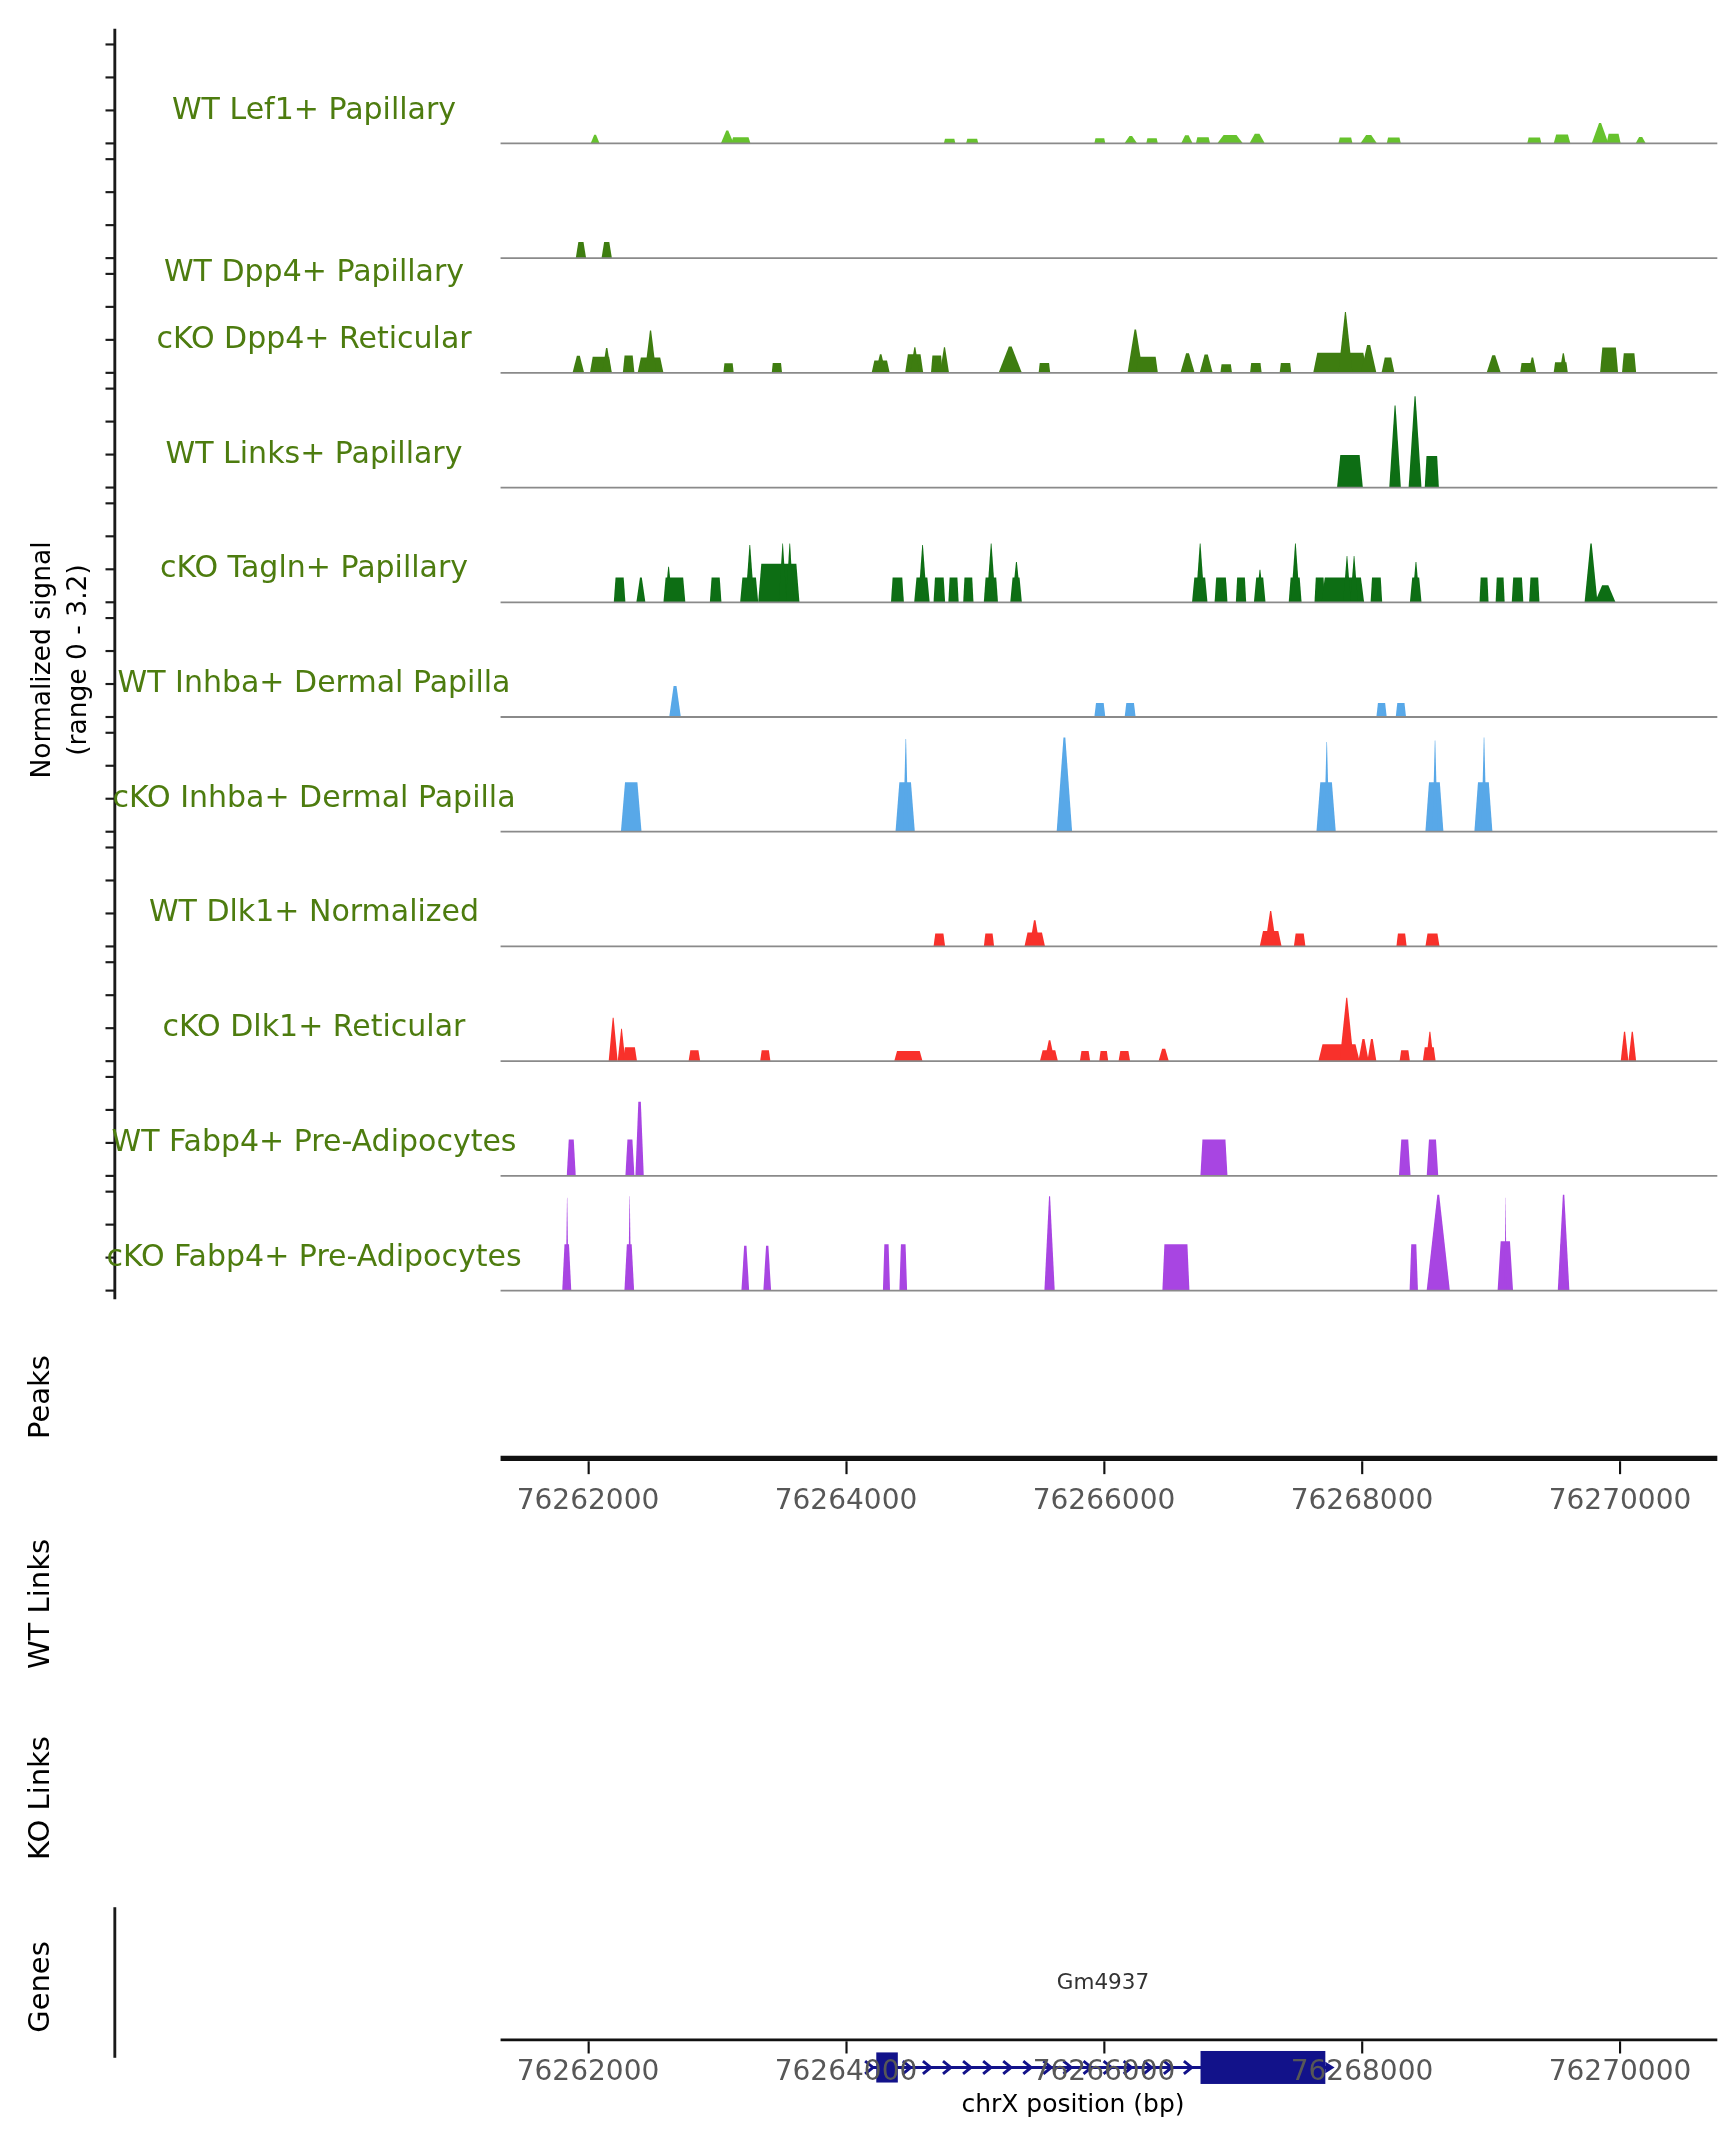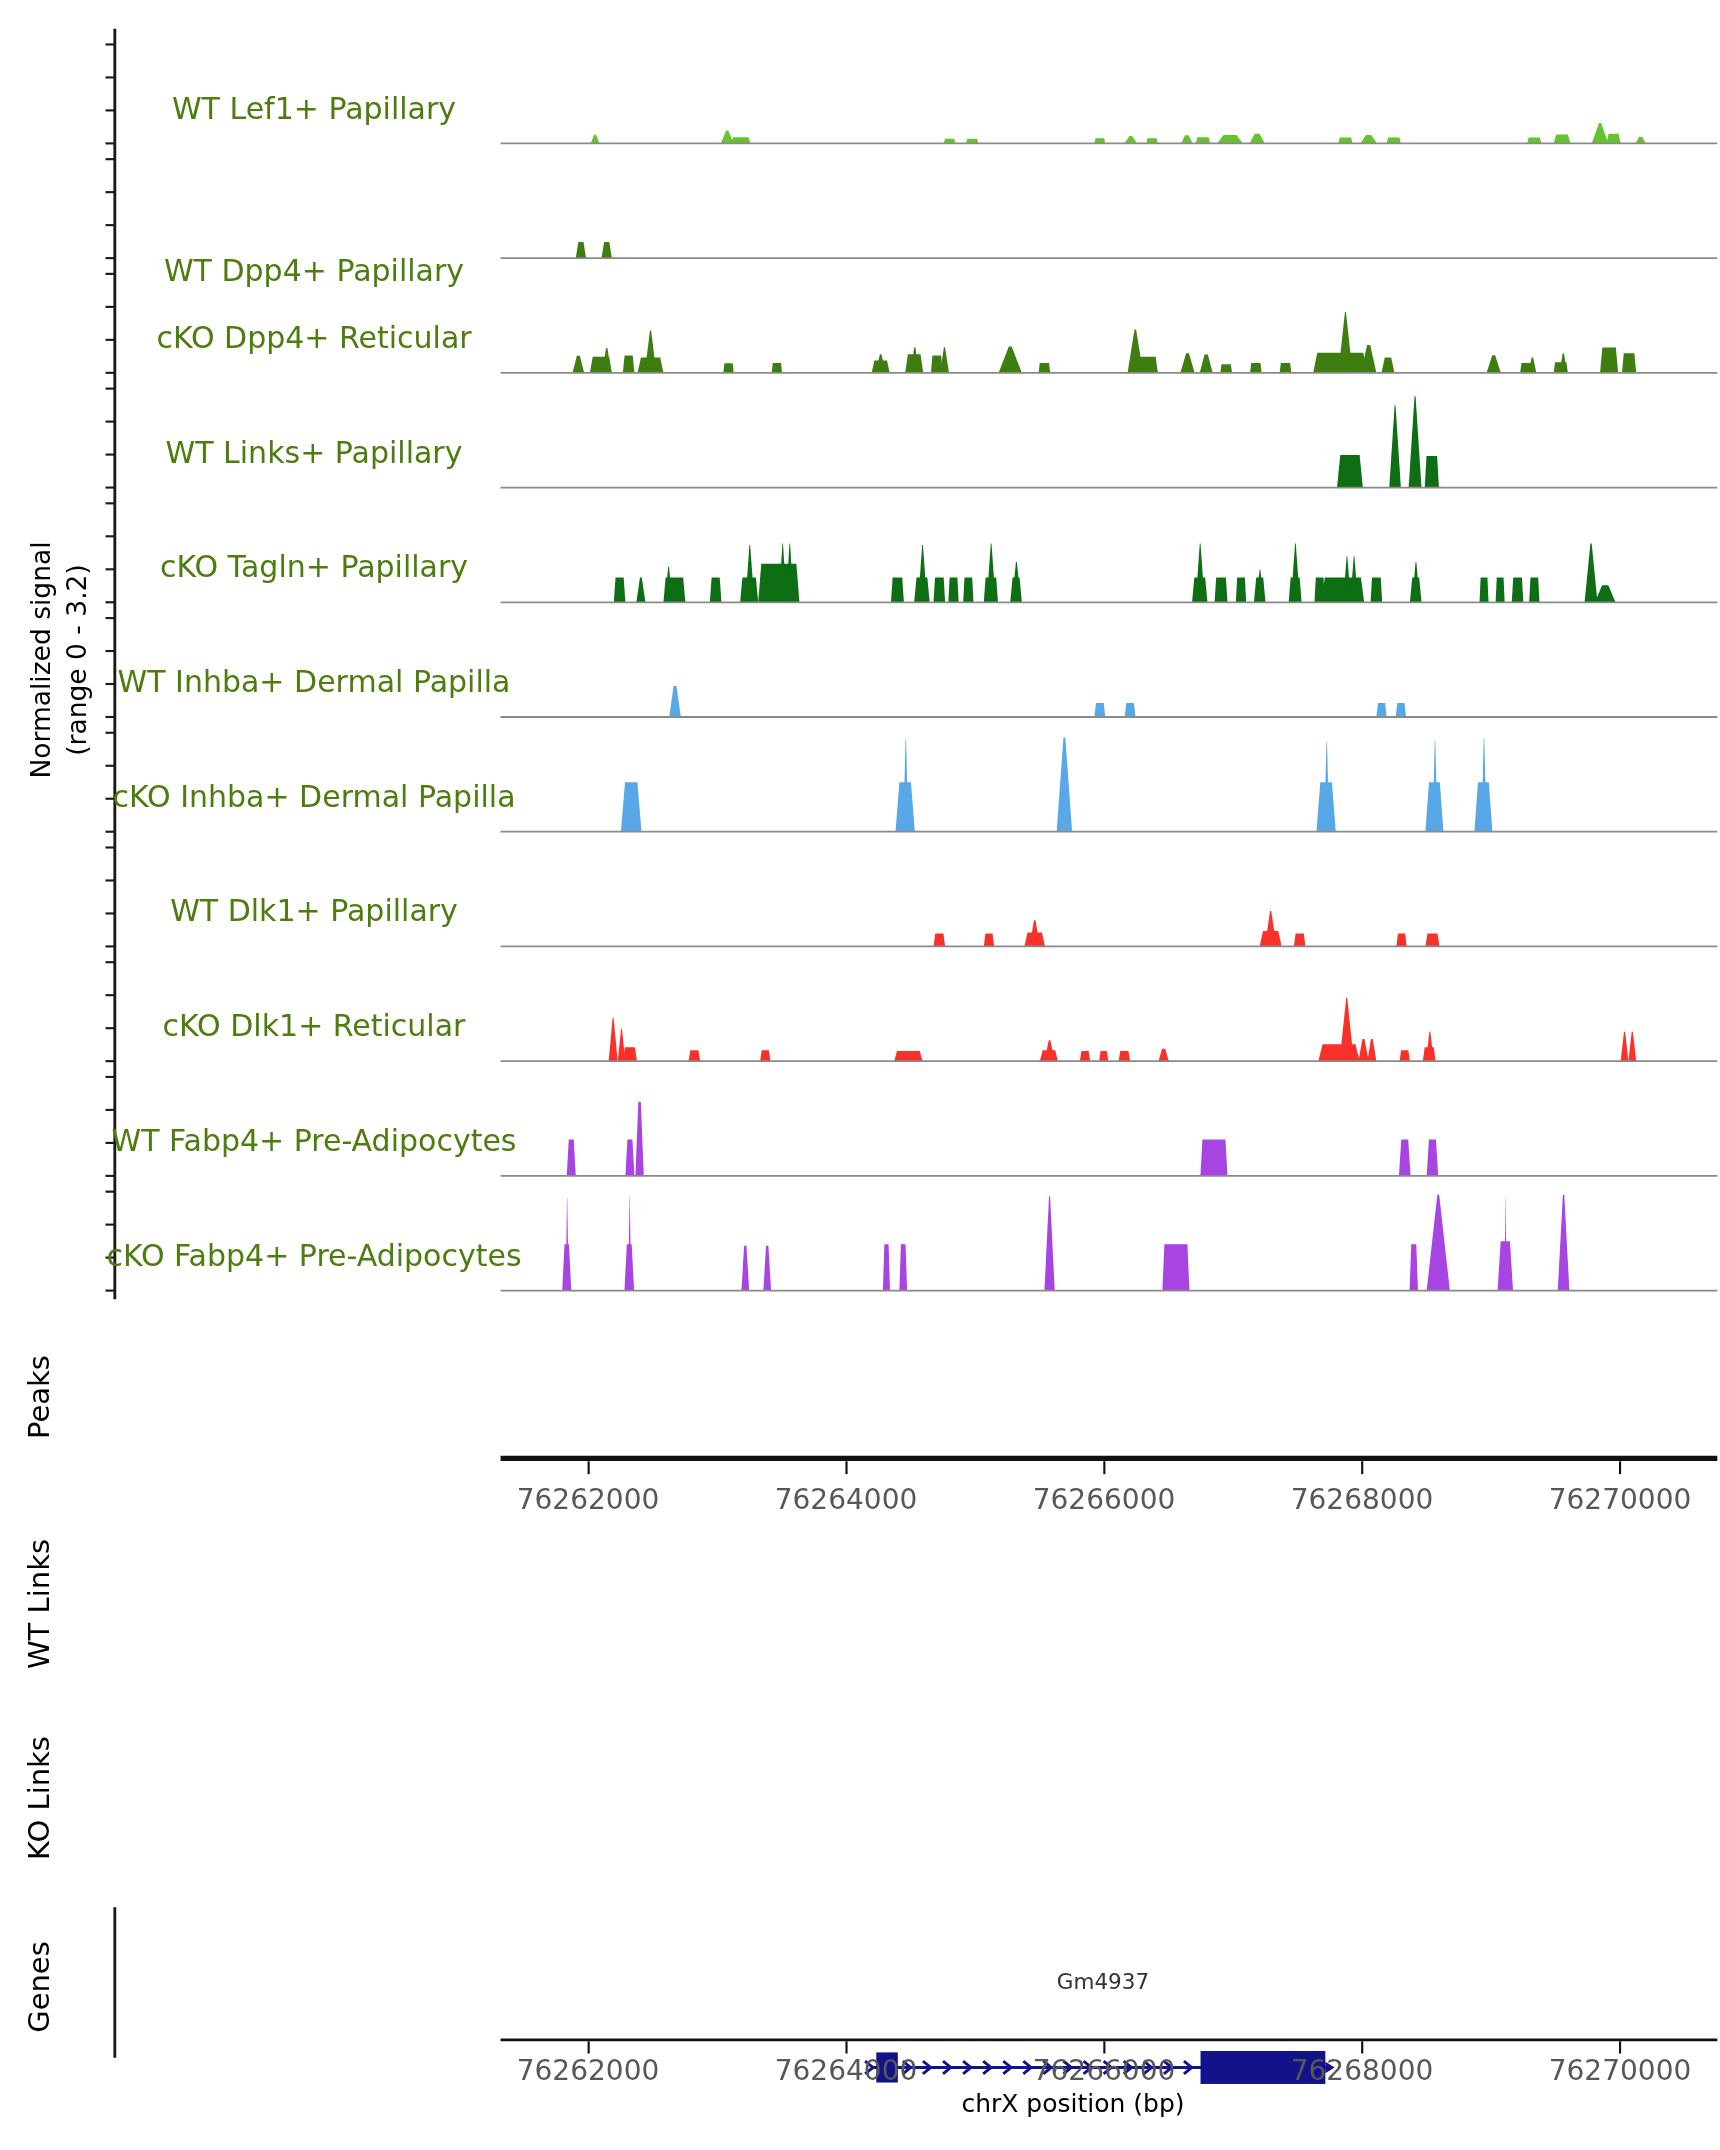--- a/index.html
+++ b/index.html
@@ -334,21 +334,21 @@
     <div>(range 0 - 3.2)</div>
   </div>
 
   <div class="track-label" style="left: 314px; top: 108px;">WT Lef1+ Papillary</div>
   <div class="track-label" style="left: 314px; top: 222px; margin-top: 48px;">WT Dpp4+ Papillary</div>
   <div class="track-label" style="left: 314px; top: 337px;">cKO Dpp4+ Reticular</div>
   <div class="track-label" style="left: 314px; top: 452px;">WT Links+ Papillary</div>
   <div class="track-label" style="left: 314px; top: 566px;">cKO Tagln+ Papillary</div>
   <div class="track-label" style="left: 314px; top: 681px;">WT Inhba+ Dermal Papilla</div>
   <div class="track-label" style="left: 314px; top: 796px;">cKO Inhba+ Dermal Papilla</div>
-  <div class="track-label" style="left: 314px; top: 910px;">WT Dlk1+ Papillary</div>
+  <div class="track-label" style="left: 314px; top: 910px;">WT Dlk1+ Normalized</div>
   <div class="track-label" style="left: 314px; top: 1025px;">cKO Dlk1+ Reticular</div>
   <div class="track-label" style="left: 314px; top: 1140px;">WT Fabp4+ Pre-Adipocytes</div>
   <div class="track-label" style="left: 314px; top: 1255px;">cKO Fabp4+ Pre-Adipocytes</div>
 
   <div class="rot-label" style="left:39px;top:1397px;">Peaks</div>
   <div class="rot-label" style="left:39px;top:1604px;">WT Links</div>
   <div class="rot-label" style="left:39px;top:1798px;">KO Links</div>
   <div class="rot-label" style="left:39px;top:1987px;">Genes</div>
 
   <div>

